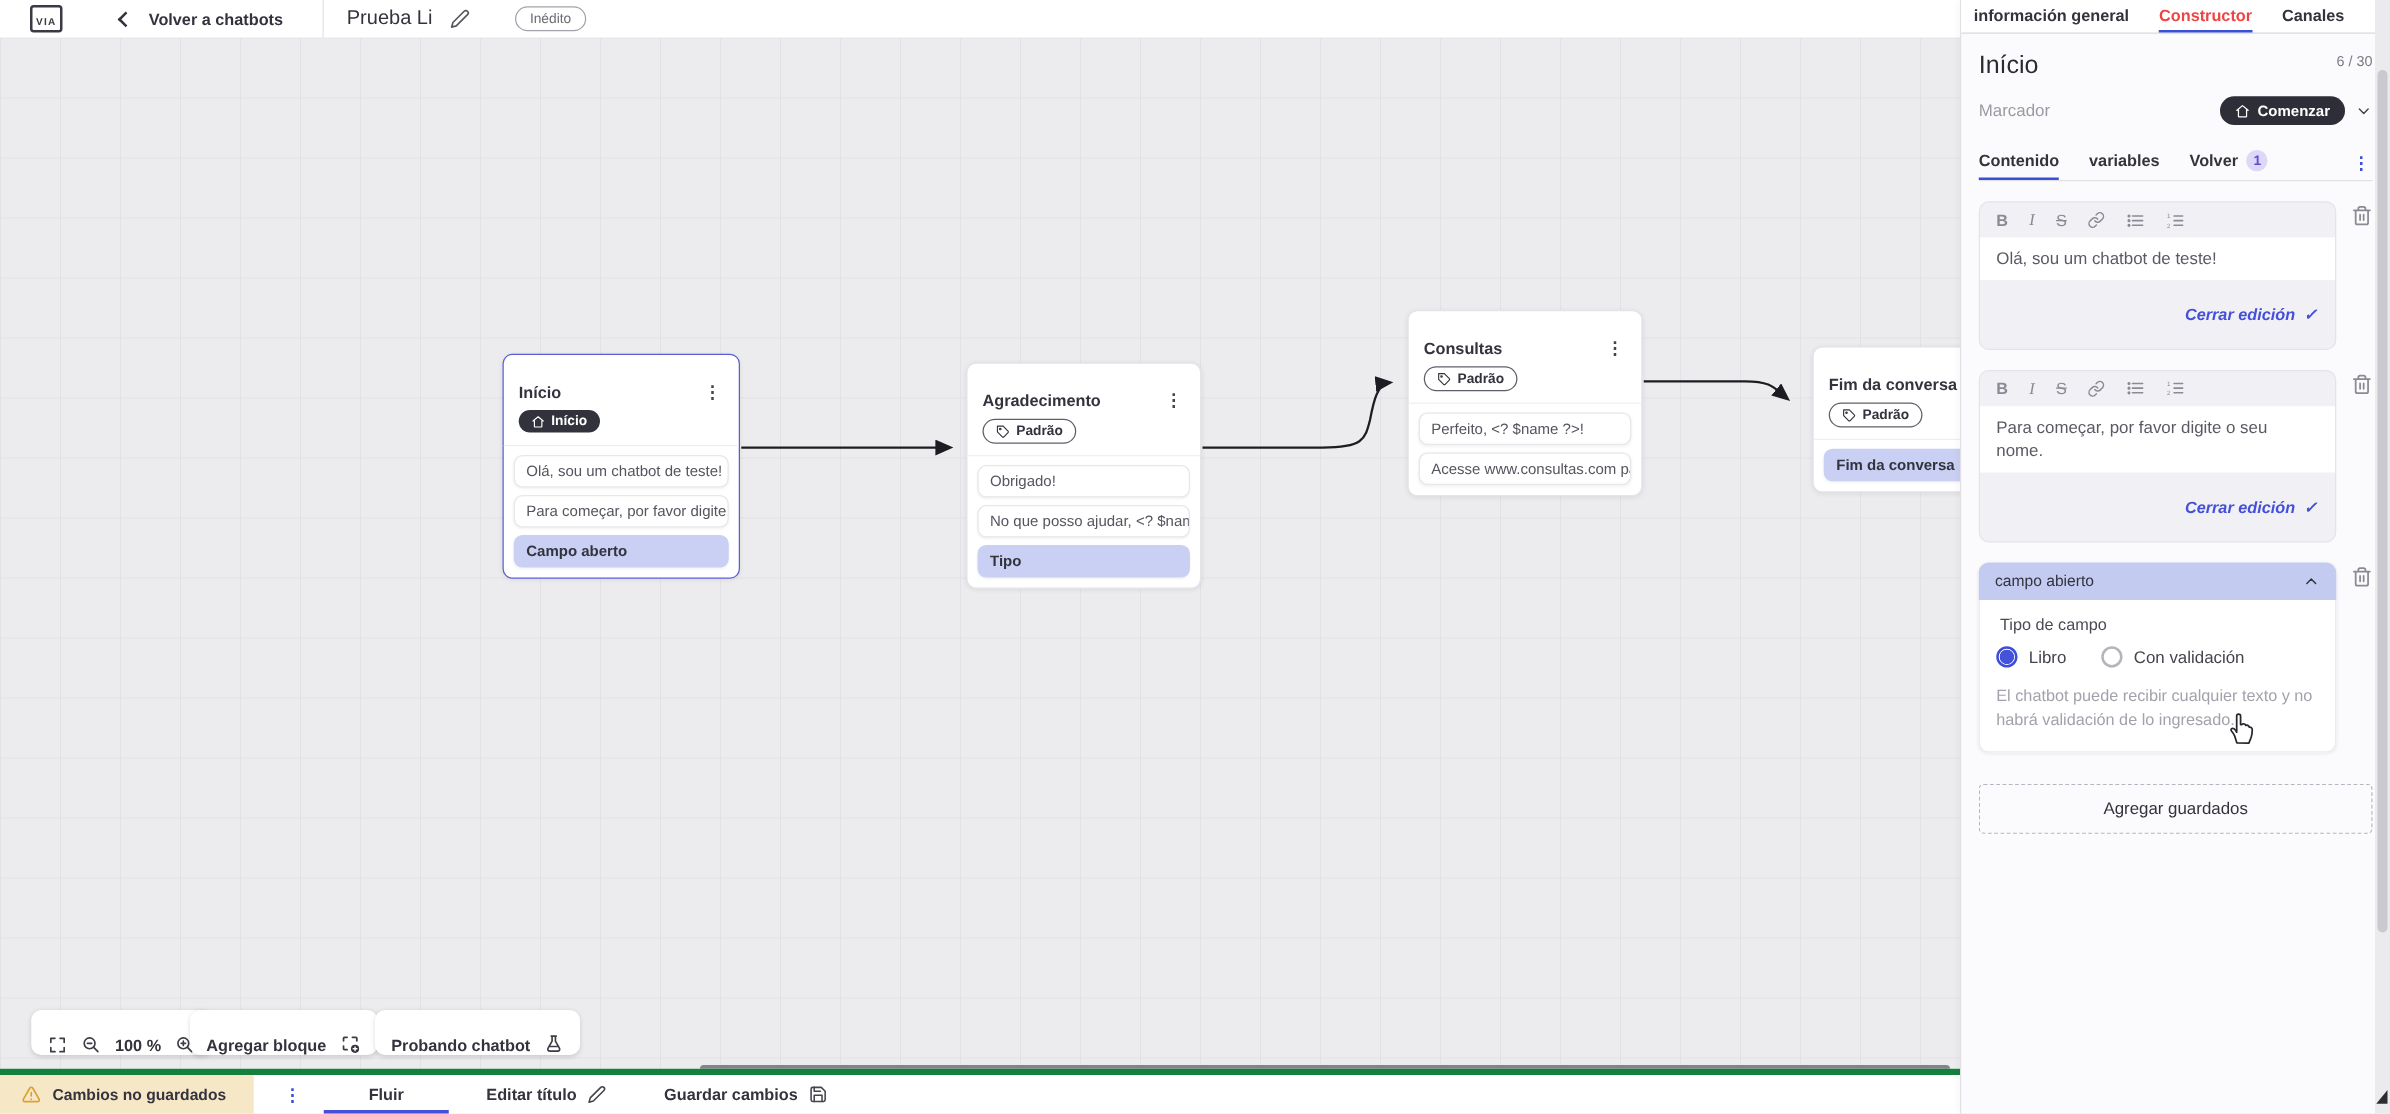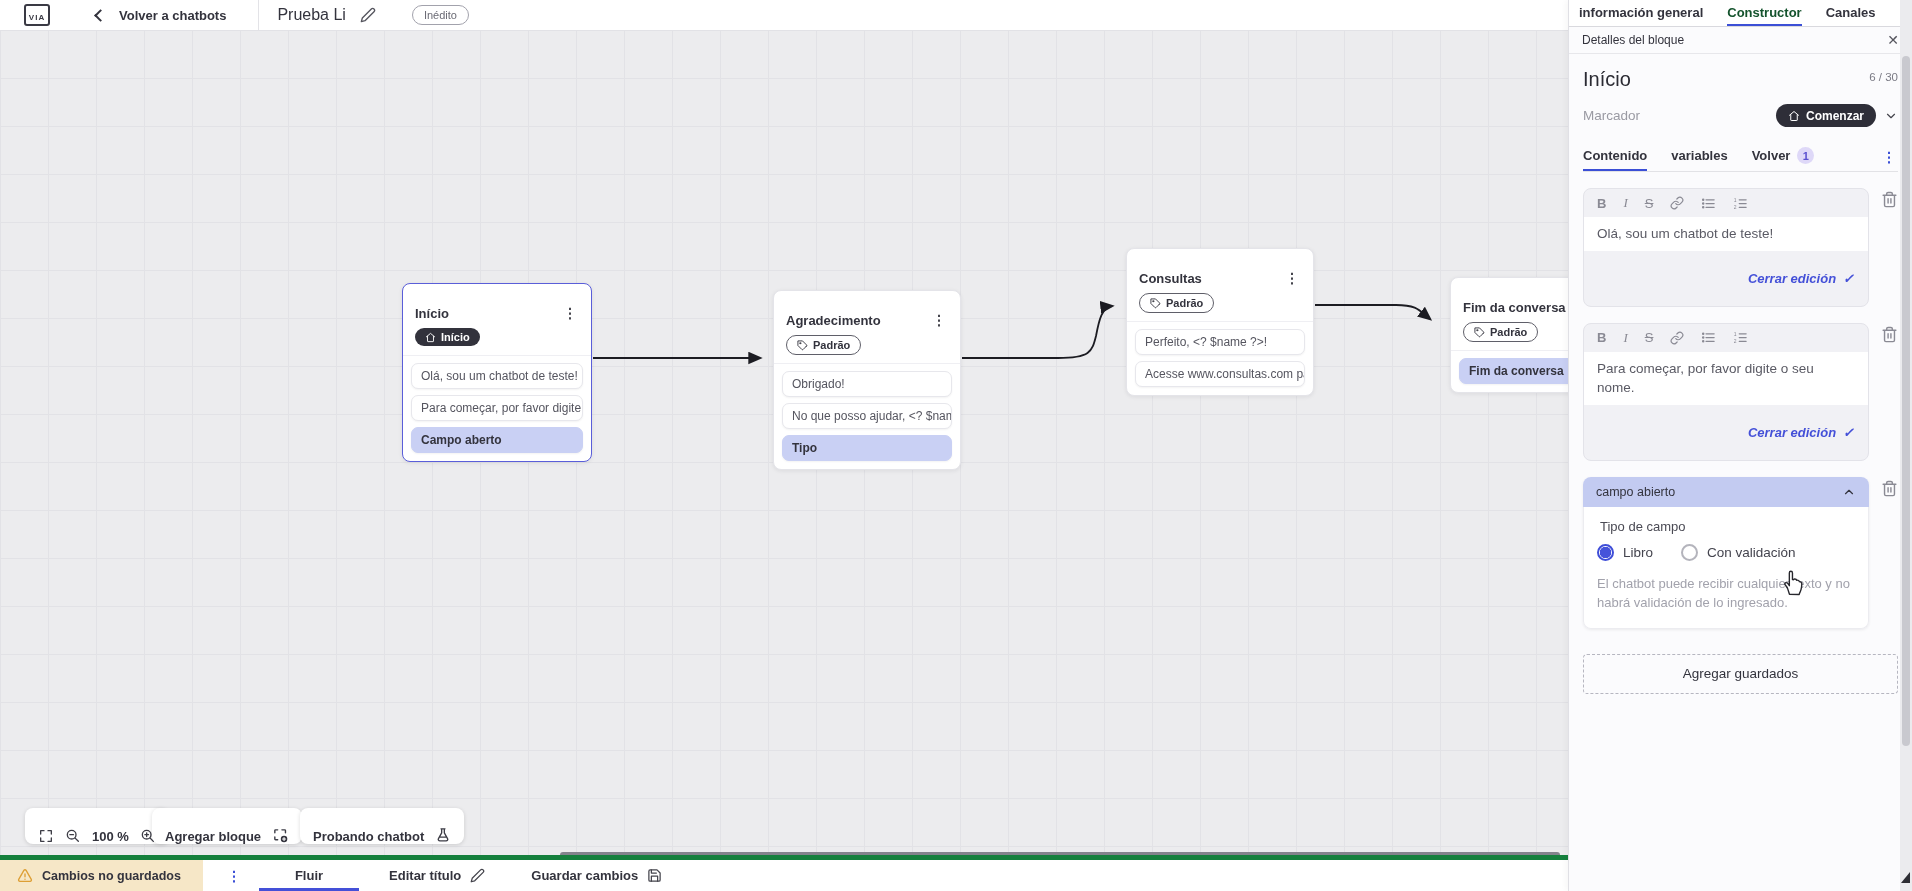--- a/index.html
+++ b/index.html
@@ -49,21 +49,21 @@
   .bb-kebab { margin-left:22px; }
   .bb-tab { margin-left:16px; height:100%; display:flex; align-items:center; padding:0 36px; font-size:13px; font-weight:bold; position:relative; cursor:pointer; }
   .bb-tab::after { content:""; position:absolute; left:0; right:0; bottom:0; height:3px; background:#4450d8; }
   .bb-link { margin-left:30px; display:flex; align-items:center; gap:9px; font-size:13px; font-weight:bold; cursor:pointer; color:#33333d; }
   .bb-link + .bb-link { margin-left:46px; }
 
   
   .panel { position:absolute; top:0; right:0; width:344px; height:100%; background:#fbfbfd; border-left:1px solid #e0e0e5; box-shadow:-2px 0 6px rgba(0,0,0,.04); z-index:10; display:flex; flex-direction:column; }
   .panel-tabs { height:27px; display:flex; align-items:stretch; gap:24px; padding:0 10px; background:#fff; border-bottom:1px solid #d9d9de; font-size:13px; font-weight:bold; flex:none; }
   .ptab { display:flex; align-items:center; border-bottom:2.5px solid transparent; color:#33333d; cursor:pointer; }
-  .ptab.active { color:#14532d; border-bottom-color:#3b4fd6; }
+  .ptab.active { color:#ef4444; border-bottom-color:#3b4fd6; }
   .panel-header { height:27px; display:flex; align-items:center; justify-content:space-between; padding:0 13px; font-size:12px; color:#33333d; border-bottom:1px solid #e7e7eb; flex:none; }
   .close-x { font-size:14px; color:#55555e; cursor:pointer; }
   .panel-body { flex:1; padding:14px 14px 0 14px; overflow:hidden; }
   .pb-title-row { display:flex; justify-content:space-between; align-items:flex-start; }
   .pb-name { font-size:20px; color:#2b2b33; }
   .pb-counter { font-size:11.5px; color:#7a7a84; margin-top:3px; }
   .pb-marker-row { margin-top:13px; display:flex; justify-content:space-between; align-items:center; }
   .pb-marker-label { font-size:13.5px; color:#9a9aa3; }
   .marker-right { display:flex; align-items:center; gap:8px; }
   .marker-pill { background:#2e2e38; color:#fff; font-size:12px; font-weight:bold; padding:4.5px 12px; border-radius:999px; display:flex; align-items:center; gap:6px; cursor:pointer; }
@@ -271,24 +271,20 @@
   </div>
 </footer>
 
 <aside class="panel">
   <div class="panel-tabs">
     <span class="ptab">información general</span>
     <span class="ptab active">Constructor</span>
     <span class="ptab">Canales</span>
   </div>
 
-  <div class="panel-header">
-    <span>Detalles del bloque</span>
-    <span class="close-x">✕</span>
-  </div>
 
   <div class="panel-body">
     <div class="pb-title-row">
       <span class="pb-name">Início</span>
       <span class="pb-counter">6 / 30</span>
     </div>
 
     <div class="pb-marker-row">
       <span class="pb-marker-label">Marcador</span>
       <span class="marker-right">

